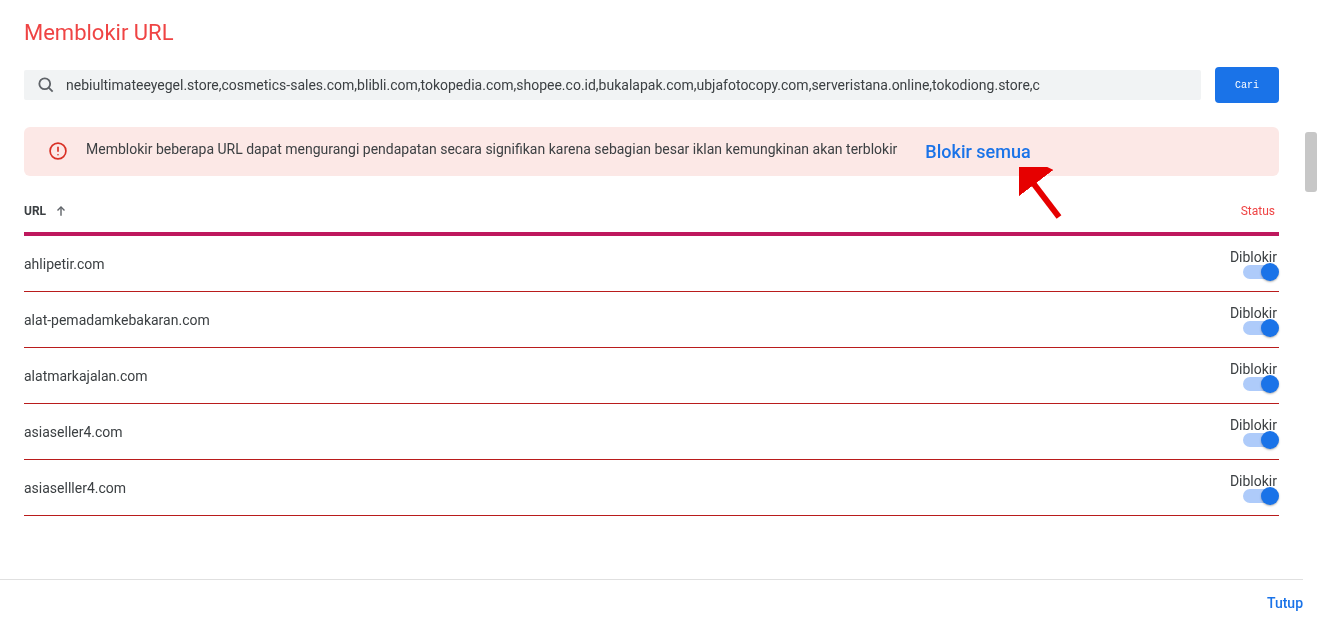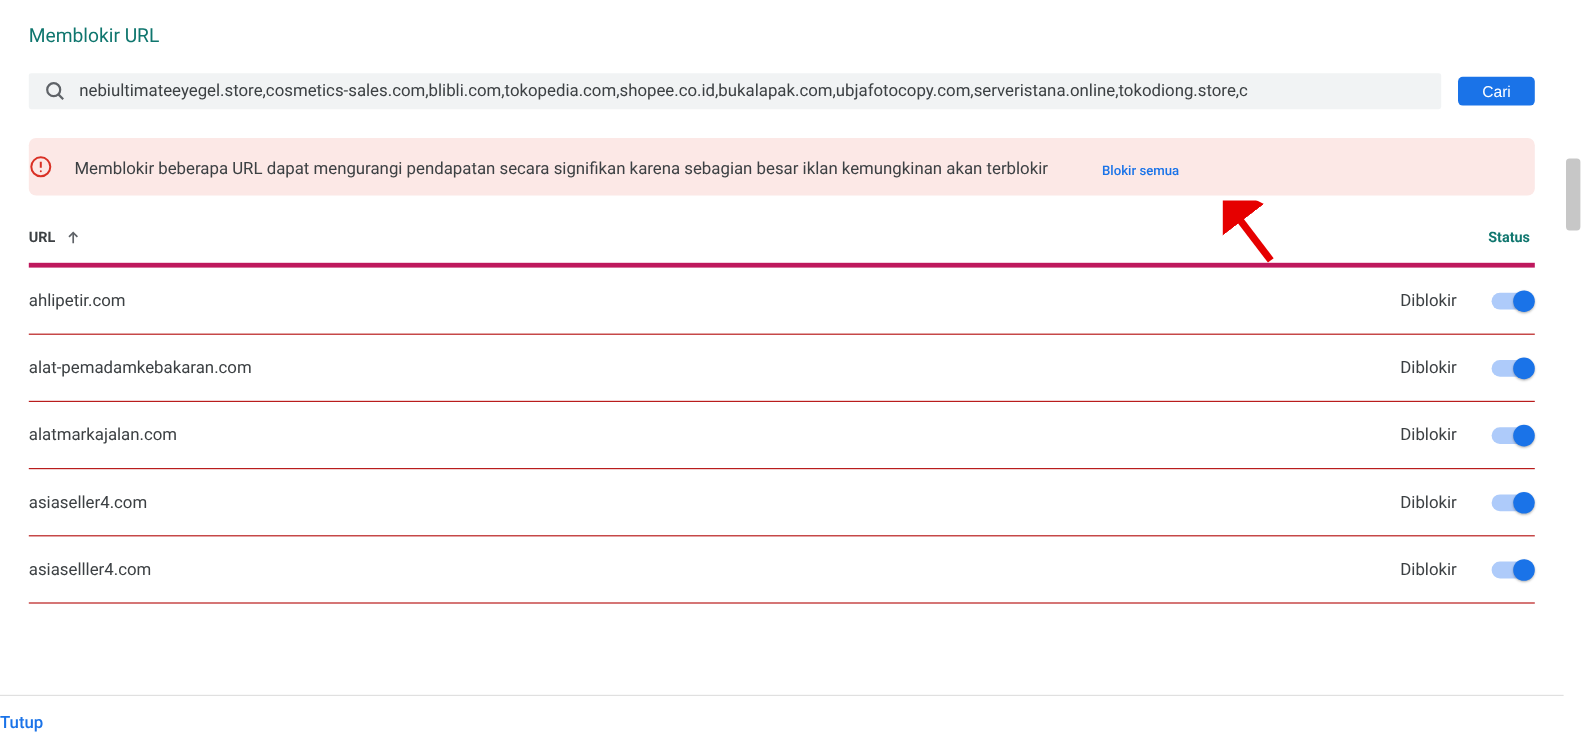--- a/index.html
+++ b/index.html
@@ -7,23 +7,23 @@
     font-family: 'Google Sans', Roboto, Arial, sans-serif;
     background: #fff;
     color: #3c4043;
     width: 1319px;
     height: 625px;
     overflow: hidden;
     position: relative;
   }
   .container { padding: 20px 24px 0 24px; width: 1303px; }
   h1.page-title {
-    font-size: 16px;
+    font-size: 22px;
     font-weight: 400;
-    color: #0f766e;
+    color: #ef4444;
     margin-bottom: 22px;
   }
   .search-row { display: flex; align-items: center; gap: 14px; margin-bottom: 24px; }
   .search-box {
     flex: 1;
     background: #f1f3f4;
     border-radius: 2px;
     height: 30px;
     display: flex;
     align-items: center;
@@ -41,45 +41,45 @@
     flex: 1;
     white-space: nowrap;
     overflow: hidden;
     font-family: inherit;
   }
   .search-btn {
     background: #1a73e8;
     color: #fff;
     border: none;
     border-radius: 4px;
-    height: 24px;
+    height: 36px;
     padding: 0 20px;
-    font-size: 13px;
+    font-size: 10px;
     font-weight: 500;
     cursor: pointer;
-    font-family: Liberation Sans, sans-serif;
+    font-family: Liberation Mono, monospace;
   }
   .alert {
     background: #fce8e6;
     border-radius: 6px;
-    padding: 14px 0;
-    display: flex;
-    align-items: flex-end;
+    padding: 14px 24px;
+    display: flex;
+    align-items: flex-start;
     gap: 18px;
     margin-bottom: 28px;
     position: relative;
   }
   .alert-icon { color: #d93025; flex-shrink: 0; display:flex; align-items:center; }
   .alert-text { font-size: 14px; color: #3c4043; }
   .alert-link {
     color: #1a73e8;
-    font-size: 11px;
+    font-size: 18px;
     font-weight: 500;
     cursor: pointer;
-    margin-left: 27px;
+    margin-left: 10px;
   }
   .arrow-annotation {
     position: absolute;
     left: 1019px;
     top: 167px;
     pointer-events: none;
   }
   .table-header {
     display: flex;
     justify-content: space-between;
@@ -91,35 +91,35 @@
     font-size: 12px;
     font-weight: 700;
     color: #3c4043;
     display: flex;
     align-items: center;
     gap: 8px;
   }
   .sort-icon { color: #5f6368; display:flex; align-items:center; }
   .col-status {
     font-size: 12px;
-    font-weight: 700;
-    color: #0f766e;
+    font-weight: 400;
+    color: #ef4444;
     margin-left: 24px;
   }
   .table-body { }
   .row {
     display: flex;
     justify-content: space-between;
     align-items: center;
     height: 56px;
     border-bottom: 1px solid #b91c1c;
     padding: 0 2px 0 0;
   }
   .row-url { font-size: 14px; color: #3c4043; }
-  .row-right { display: flex; align-items: center; gap: 29px; }
+  .row-right { display: flex; align-items: flex-end; gap: 0; flex-direction: column; }
   .row-status { font-size: 14px; color: #3c4043; }
   
   .toggle {
     width: 34px;
     height: 14px;
     border-radius: 8px;
     position: relative;
     cursor: pointer;
   }
   .toggle .track {
@@ -141,21 +141,21 @@
   .toggle.off .thumb { background: #fff; left: -2px; border:1px solid #ccc; }
   .footer {
     position: absolute;
     bottom: 0;
     left: 0;
     width: 1303px;
     border-top: 1px solid #e0e0e0;
     height: 46px;
     display: flex;
     align-items: center;
-    justify-content: flex-start;
+    justify-content: flex-end;
     background: #fff;
   }
   .close-link { color: #1a73e8; font-size: 14px; font-weight: 500; cursor: pointer; }
   .scrollbar {
     position: absolute;
     right: 2px;
     top: 132px;
     width: 12px;
     height: 60px;
     background: #c7c7c7;

